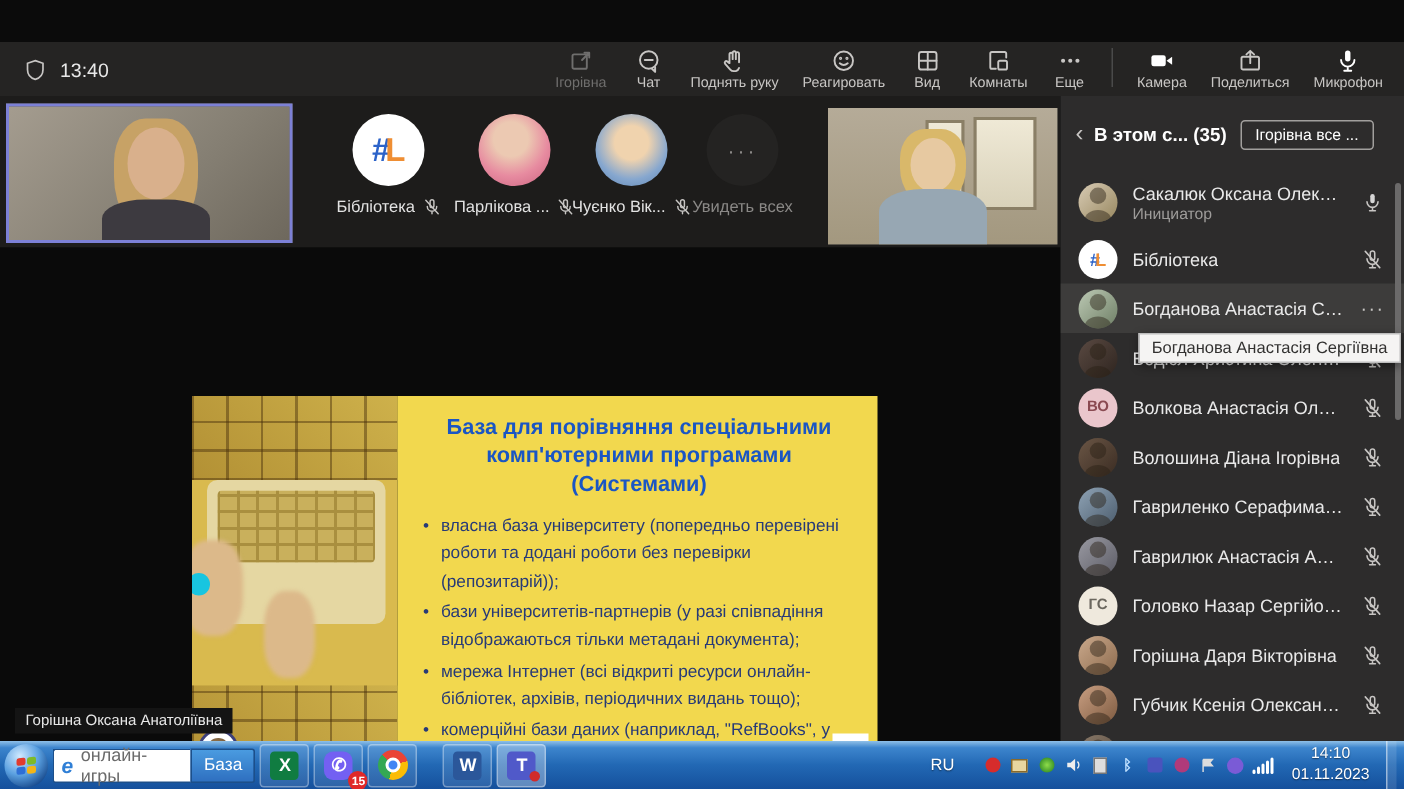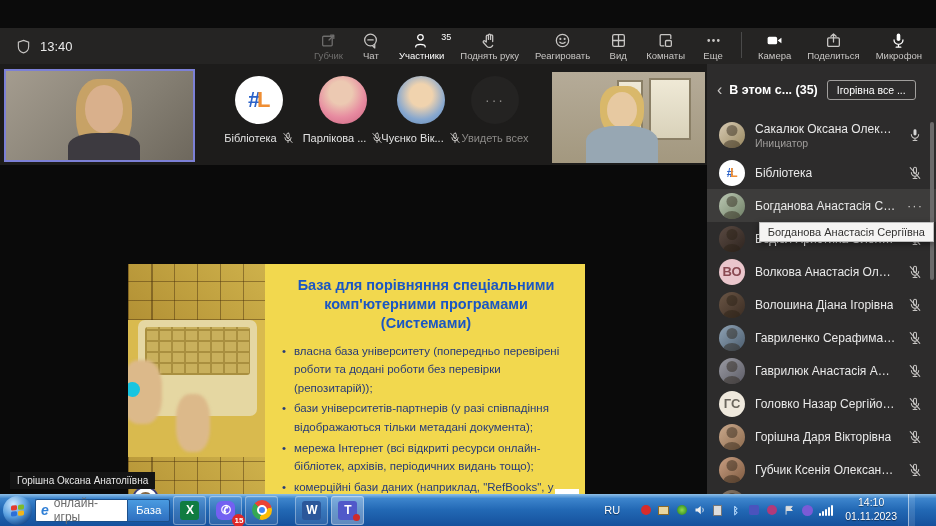--- a/index.html
+++ b/index.html
@@ -71,21 +71,21 @@
   
   #sidebar{position:absolute;left:707px;top:64px;width:229px;height:430px;background:#2d2c2c;overflow:hidden}
   #sb-head{display:flex;align-items:center;gap:7px;padding:16px 8px 0 10px}
   #sb-head .back{color:#c8c6c4;font-size:16px;line-height:1}
   #sb-head .ttl{color:#fff;font-size:12.5px;font-weight:bold;white-space:nowrap}
   #sb-head .muteall{margin-left:2px;border:1px solid #a19f9d;border-radius:3px;color:#fff;font-size:10.5px;padding:3px 9px;white-space:nowrap;background:transparent}
   #plist{margin-top:14px}
   .p-row{display:flex;align-items:center;height:33px;padding:0 12px;gap:10px}
   .p-row.tall{height:42px}
   .p-row.hover{background:#3d3c3b}
-  .p-avatar{width:26px;height:26px;border-radius:50%;flex:none;display:flex;align-items:center;justify-content:center;font-size:13px;font-weight:bold;overflow:hidden;position:relative}
+  .p-avatar{width:26px;height:26px;border-radius:50%;flex:none;display:flex;align-items:center;justify-content:center;font-size:10px;font-weight:bold;overflow:hidden;position:relative}
   .p-avatar .sil{position:absolute;bottom:-6px;left:50%;transform:translateX(-50%);width:18px;height:14px;border-radius:50% 50% 0 0;background:rgba(40,30,20,.45)}
   .p-avatar .silh{position:absolute;top:3px;left:50%;transform:translateX(-50%);width:11px;height:11px;border-radius:50%;background:rgba(40,30,20,.45)}
   .p-text{min-width:0;display:flex;flex-direction:column;justify-content:center}
   .p-name{font-size:12px;color:#e9e9e9;white-space:nowrap;overflow:hidden;text-overflow:ellipsis;max-width:152px}
   .p-sub{font-size:10.5px;color:#9e9c9a;margin-top:1px}
   .p-end{margin-left:auto;flex:none;width:18px;display:flex;justify-content:center;color:#c8c6c4}
   .p-end svg{width:14px;height:14px;stroke:#c8c6c4;fill:none;stroke-width:1.2;stroke-linecap:round}
   .p-end .dots{font-size:13px;letter-spacing:1px;color:#c8c6c4}
   #sb-tooltip{position:absolute;right:2px;top:158px;max-width:224px;background:#f5f4f3;border:1px solid #bdbdbd;color:#323130;font-size:11px;padding:3px 8px;white-space:nowrap;overflow:hidden;box-shadow:0 2px 6px rgba(0,0,0,.45);z-index:5}
   #sb-scroll{position:absolute;right:2px;top:58px;width:4px;height:158px;background:#6b6a6a;border-radius:2px}
@@ -101,21 +101,21 @@
   #searchbox .field{display:flex;align-items:center;gap:5px;width:92px;height:23px;background:#fff;border:1px solid #1c4f8a;border-right:none;border-radius:2px 0 0 2px;padding:0 5px;font-size:12px;color:#6b6b6b}
   #searchbox .e{color:#2f7fd6;font-weight:bold;font-style:italic;font-size:14px}
   #searchbox .go{height:23px;padding:0 8px;background:linear-gradient(180deg,#4a9be0,#2e6fc0);border:1px solid #1c4f8a;border-radius:0 2px 2px 0;color:#fff;font-size:11.5px;display:flex;align-items:center}
   .tb-app{width:33px;height:29px;border:1px solid rgba(255,255,255,.35);border-radius:3px;background:rgba(255,255,255,.10);display:flex;align-items:center;justify-content:center;position:relative;flex:none}
   .tb-app.lit{background:rgba(255,255,255,.32)}
   .sq{width:19px;height:19px;border-radius:3px;display:flex;align-items:center;justify-content:center;color:#fff;font-weight:bold;font-size:12px}
   .badge{position:absolute;right:-4px;bottom:-3px;min-width:13px;height:13px;border-radius:7px;background:#e02828;color:#fff;font-size:8px;display:flex;align-items:center;justify-content:center;padding:0 2px;font-weight:bold}
   .reddot{position:absolute;right:3px;bottom:3px;width:7px;height:7px;border-radius:50%;background:#d02b2b}
   .chrome{width:20px;height:20px;border-radius:50%;background:conic-gradient(from -45deg,#ea4335 0 120deg,#fbbc05 120deg 240deg,#34a853 240deg 360deg);position:relative}
   .chrome::after{content:"";position:absolute;inset:5px;border-radius:50%;background:#4285f4;border:2px solid #fff}
-  #tray{margin-left:auto;display:flex;align-items:center;gap:5px;padding-right:20px}
+  #tray{margin-left:auto;display:flex;align-items:center;gap:5px;padding-right:4px}
   #tray .lang{color:#fff;font-size:11px;margin-right:14px;text-shadow:0 1px 1px rgba(0,0,0,.5)}
   .ti{width:13px;height:13px;flex:none;display:flex;align-items:center;justify-content:center;font-size:10px;color:#fff}
   #clock{color:#fff;font-size:10.5px;text-align:center;line-height:1.3;margin:0 6px 0 8px;text-shadow:0 1px 1px rgba(0,0,0,.5)}
   #showdesk{width:7px;height:32px;border-left:1px solid rgba(255,255,255,.5);background:rgba(255,255,255,.12);flex:none}
   .bars{display:flex;align-items:flex-end;gap:1px;height:11px}
   .bars i{width:2px;background:#fff;border-radius:1px}
 </style>
 </head>
 <body>
 
@@ -128,37 +128,29 @@
           <path d="M8 1.5 13.5 3.4 V8 C13.5 11.8 11 14 8 14.8 C5 14 2.5 11.8 2.5 8 V3.4 Z"></path>
         </svg>
       <span>13:40</span>
     </div>
     <div class="grp">
       <div class="tbtn disabled">
         <svg viewBox="0 0 16 16">
             <rect x="2.5" y="4" width="9" height="9" rx="1"></rect>
             <path d="M8.5 7.5 13 3 M10 3 h3 v3"></path>
           </svg>
-        <span>Губчик</span>
+        <span>Ігорівна</span>
       </div>
       <div class="tbtn">
         <svg viewBox="0 0 16 16">
             <circle cx="8" cy="7.5" r="5.5"></circle>
             <path d="M10 13 l2 2 v-3"></path>
             <path d="M5.5 7.5 h5"></path>
           </svg>
         <span>Чат</span>
-      </div>
-      <div class="tbtn active">
-        <span class="tcount">35</span>
-        <svg viewBox="0 0 16 16">
-            <circle cx="7" cy="5" r="2.6"></circle>
-            <path d="M2.5 14 c0-3.2 9-3.2 9 0"></path>
-          </svg>
-        <span>Участники</span>
       </div>
       <div class="tbtn">
         <svg viewBox="0 0 16 16">
             <path d="M5 8 V4 a1 1 0 0 1 2 0 M7 7 V3 a1 1 0 0 1 2 0 M9 7 V3.6 a1 1 0 0 1 2 0 V9 M5 8 V9.5 L3.6 8.4 a1 1 0 0 0-1.3 1.5 L5.5 13.5 a3 3 0 0 0 2.4 1 H9 a3 3 0 0 0 2-2"></path>
           </svg>
         <span>Поднять руку</span>
       </div>
       <div class="tbtn">
         <svg viewBox="0 0 16 16">
             <circle cx="8" cy="8" r="5.8"></circle>

